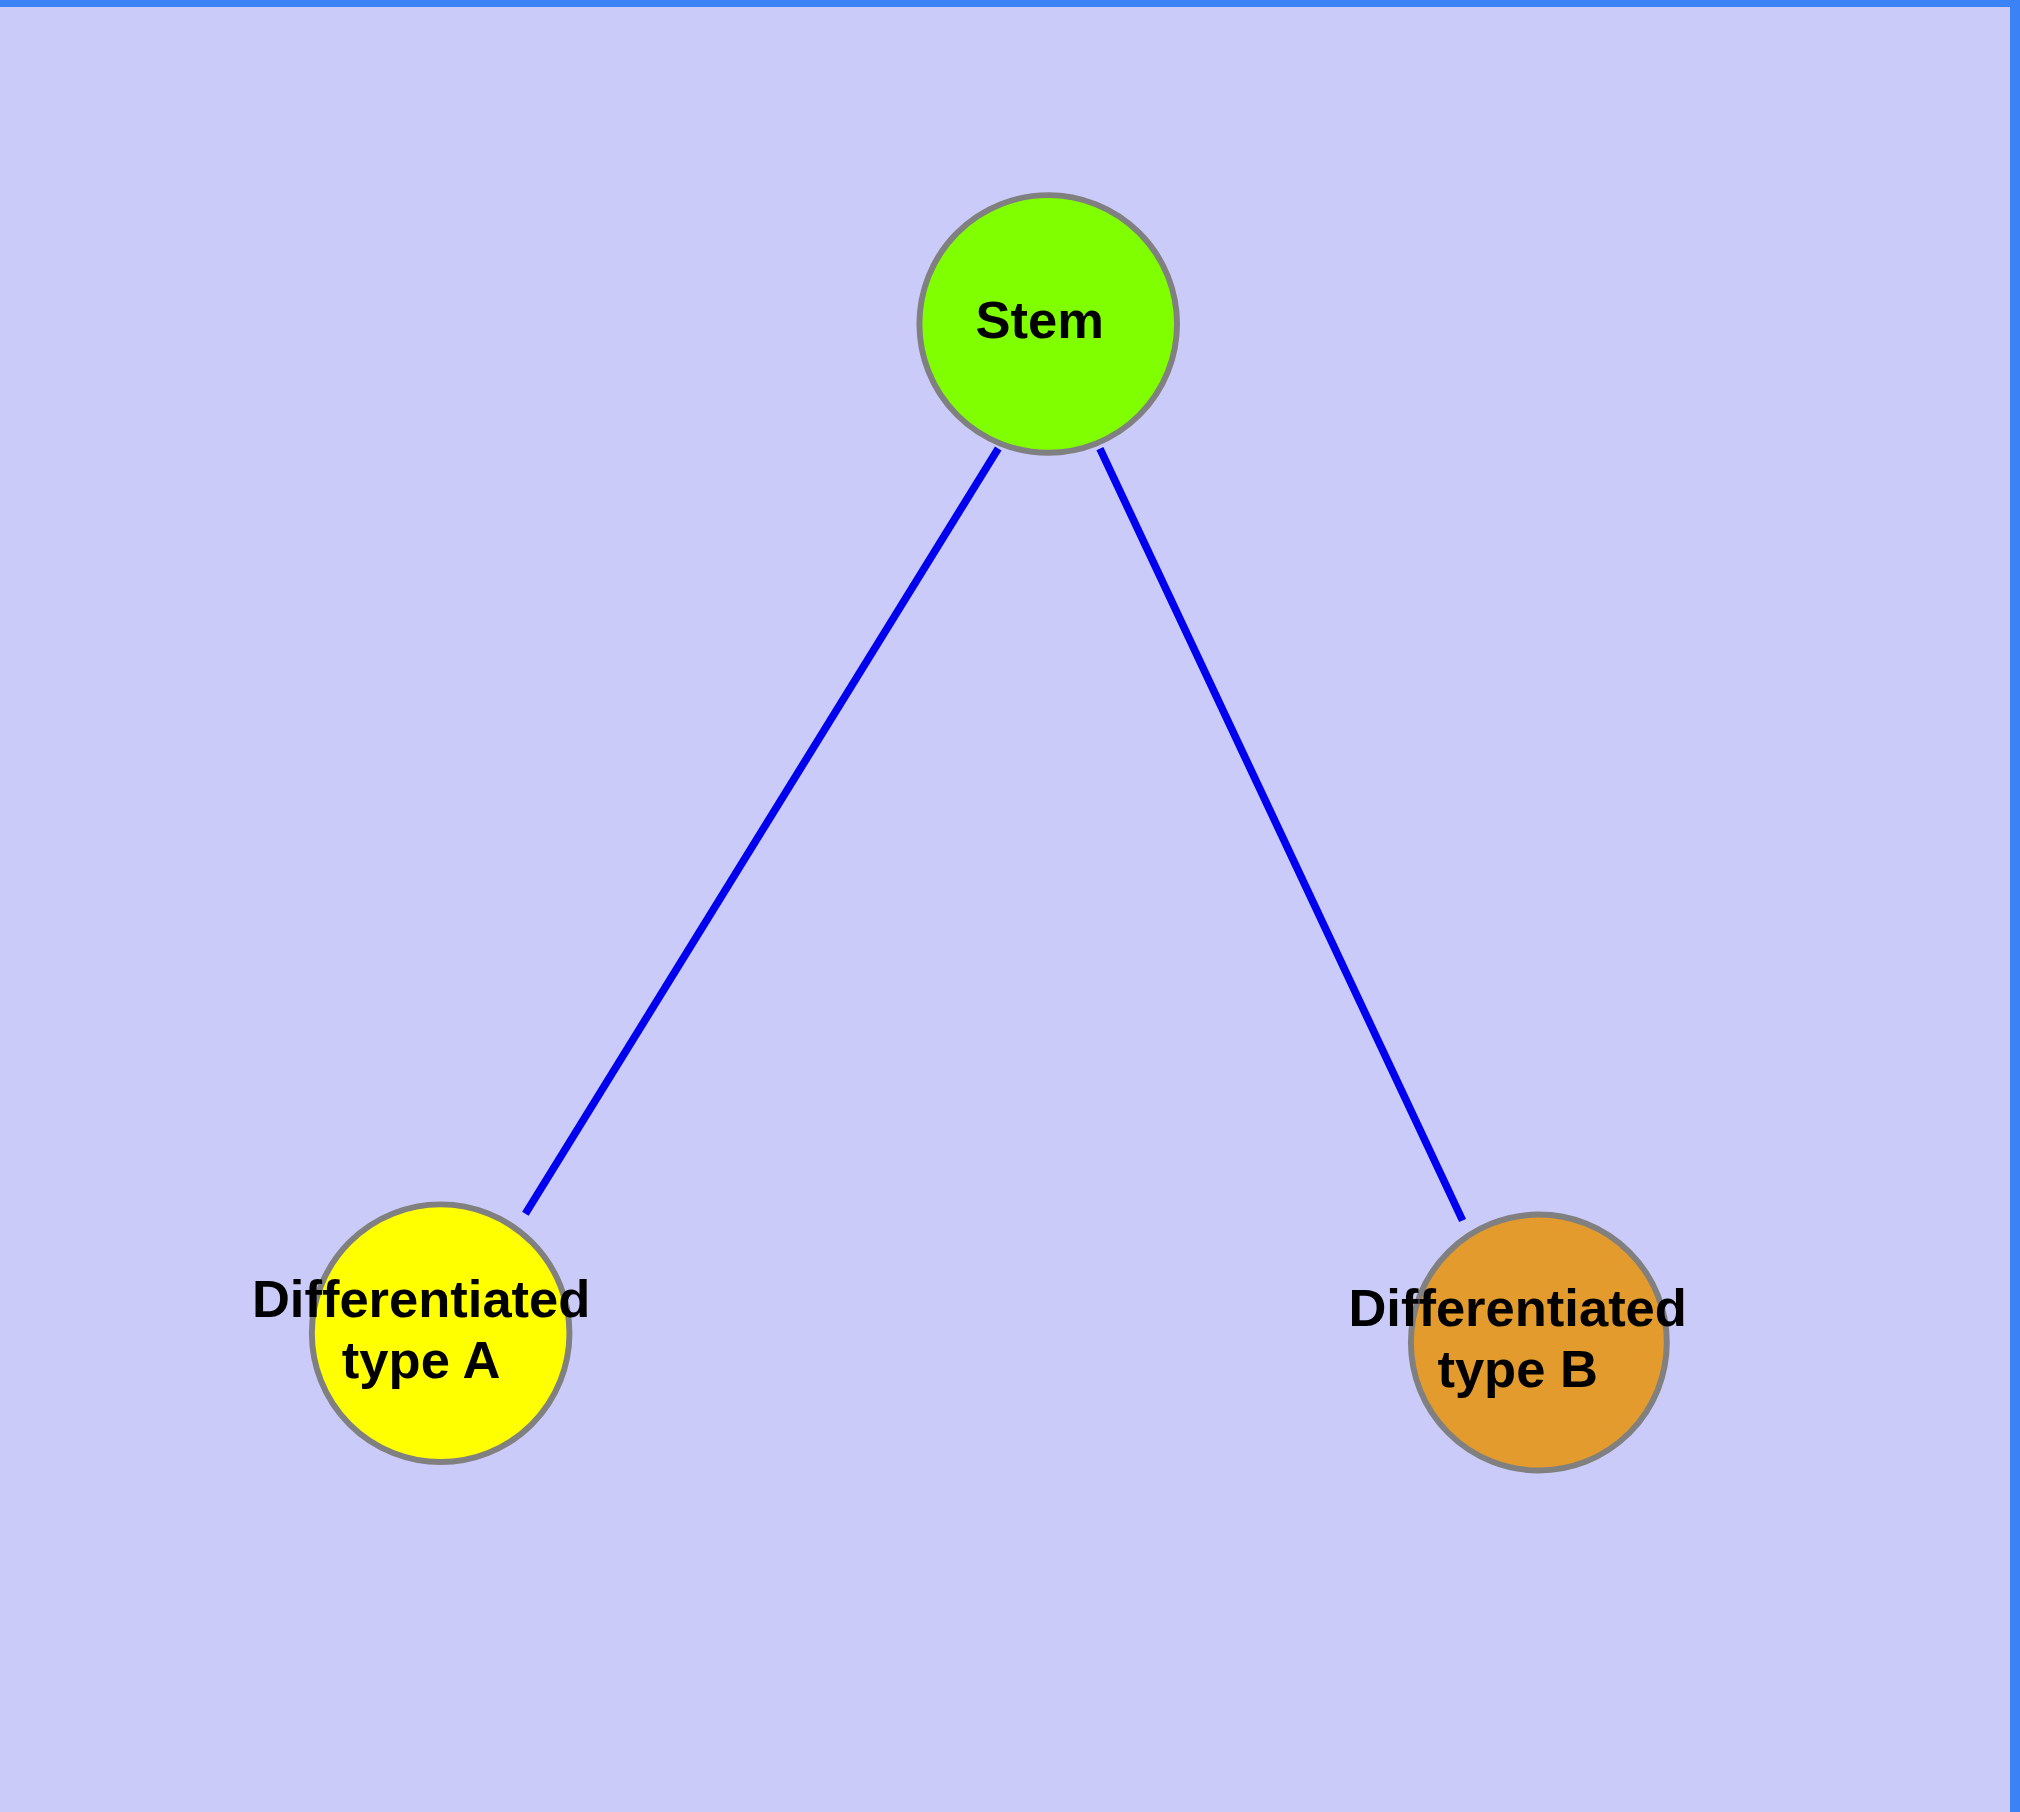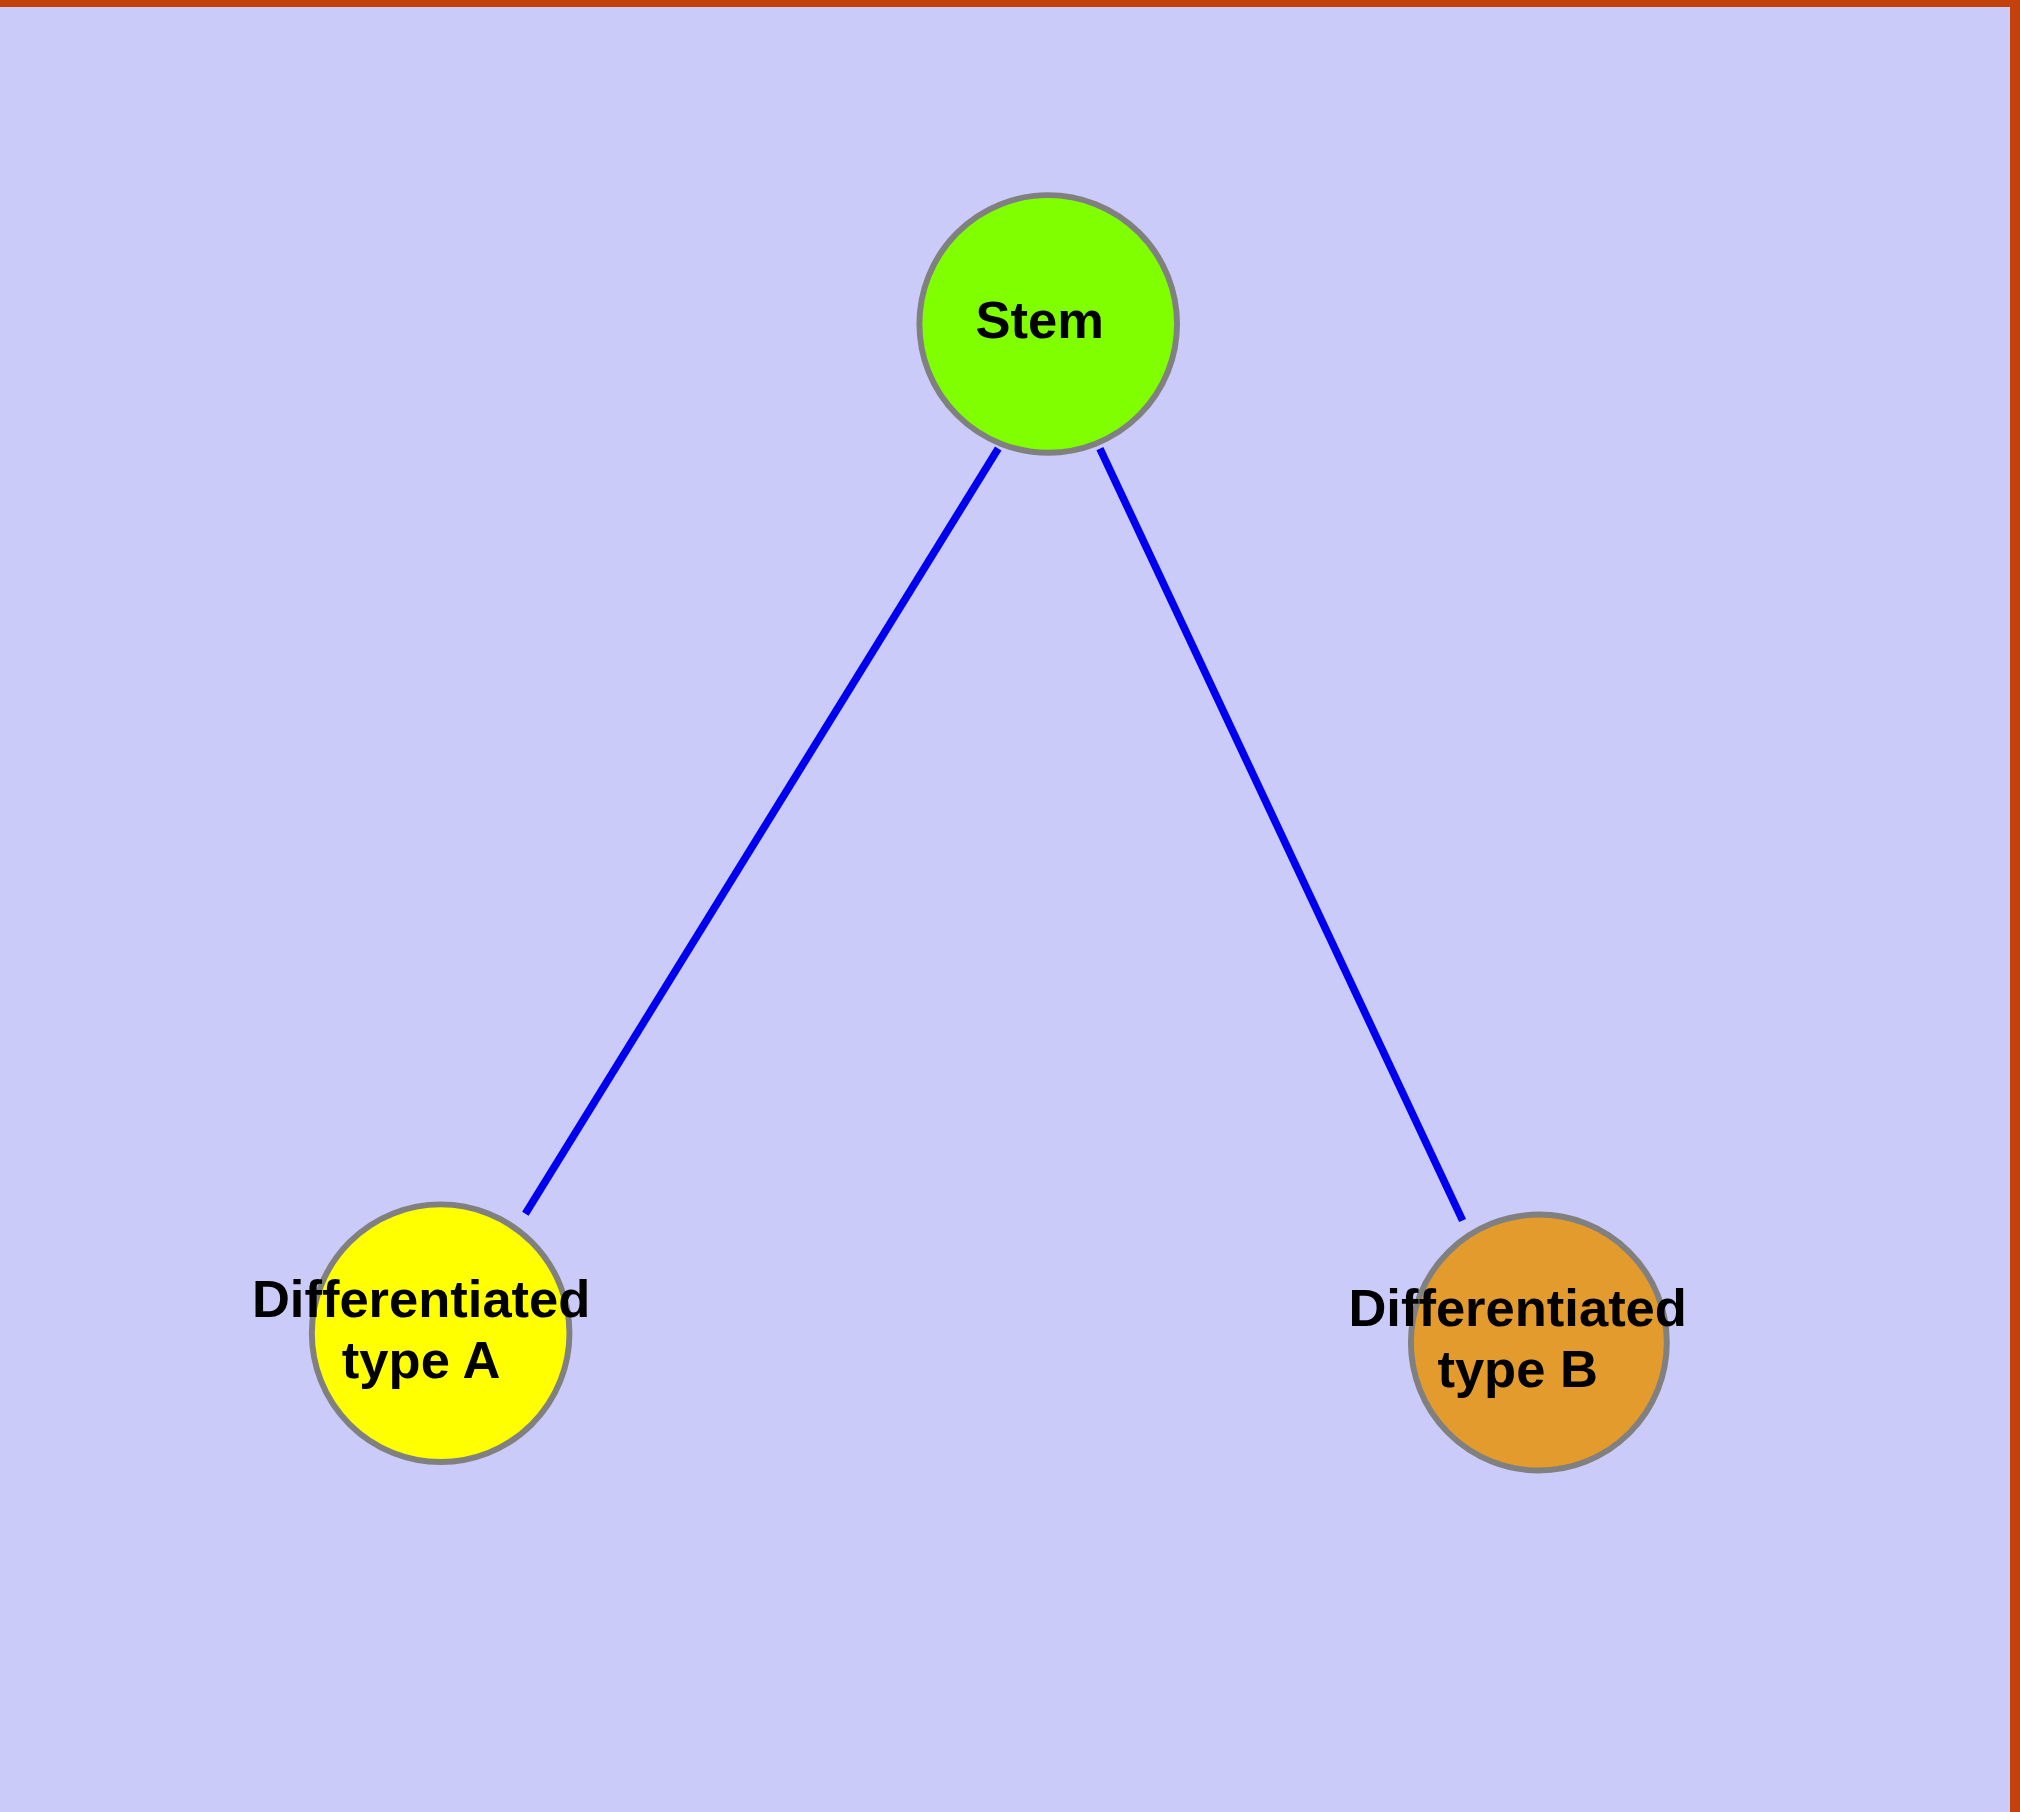--- a/index.html
+++ b/index.html
@@ -4,21 +4,21 @@
 <style>
   html, body {
     margin: 0;
     padding: 0;
     background: #ffffff;
   }
   #canvas {
     position: relative;
     width: 2021px;
     height: 1812px;
-    background: #c2410c;
+    background: #3b82f6;
     overflow: hidden;
     font-family: "Liberation Sans", sans-serif;
   }
   #plot-area {
     position: absolute;
     left: 0px;
     top: 6.8px;
     width: 2010px;
     height: 1805px;
     background: #cbcbfa;

